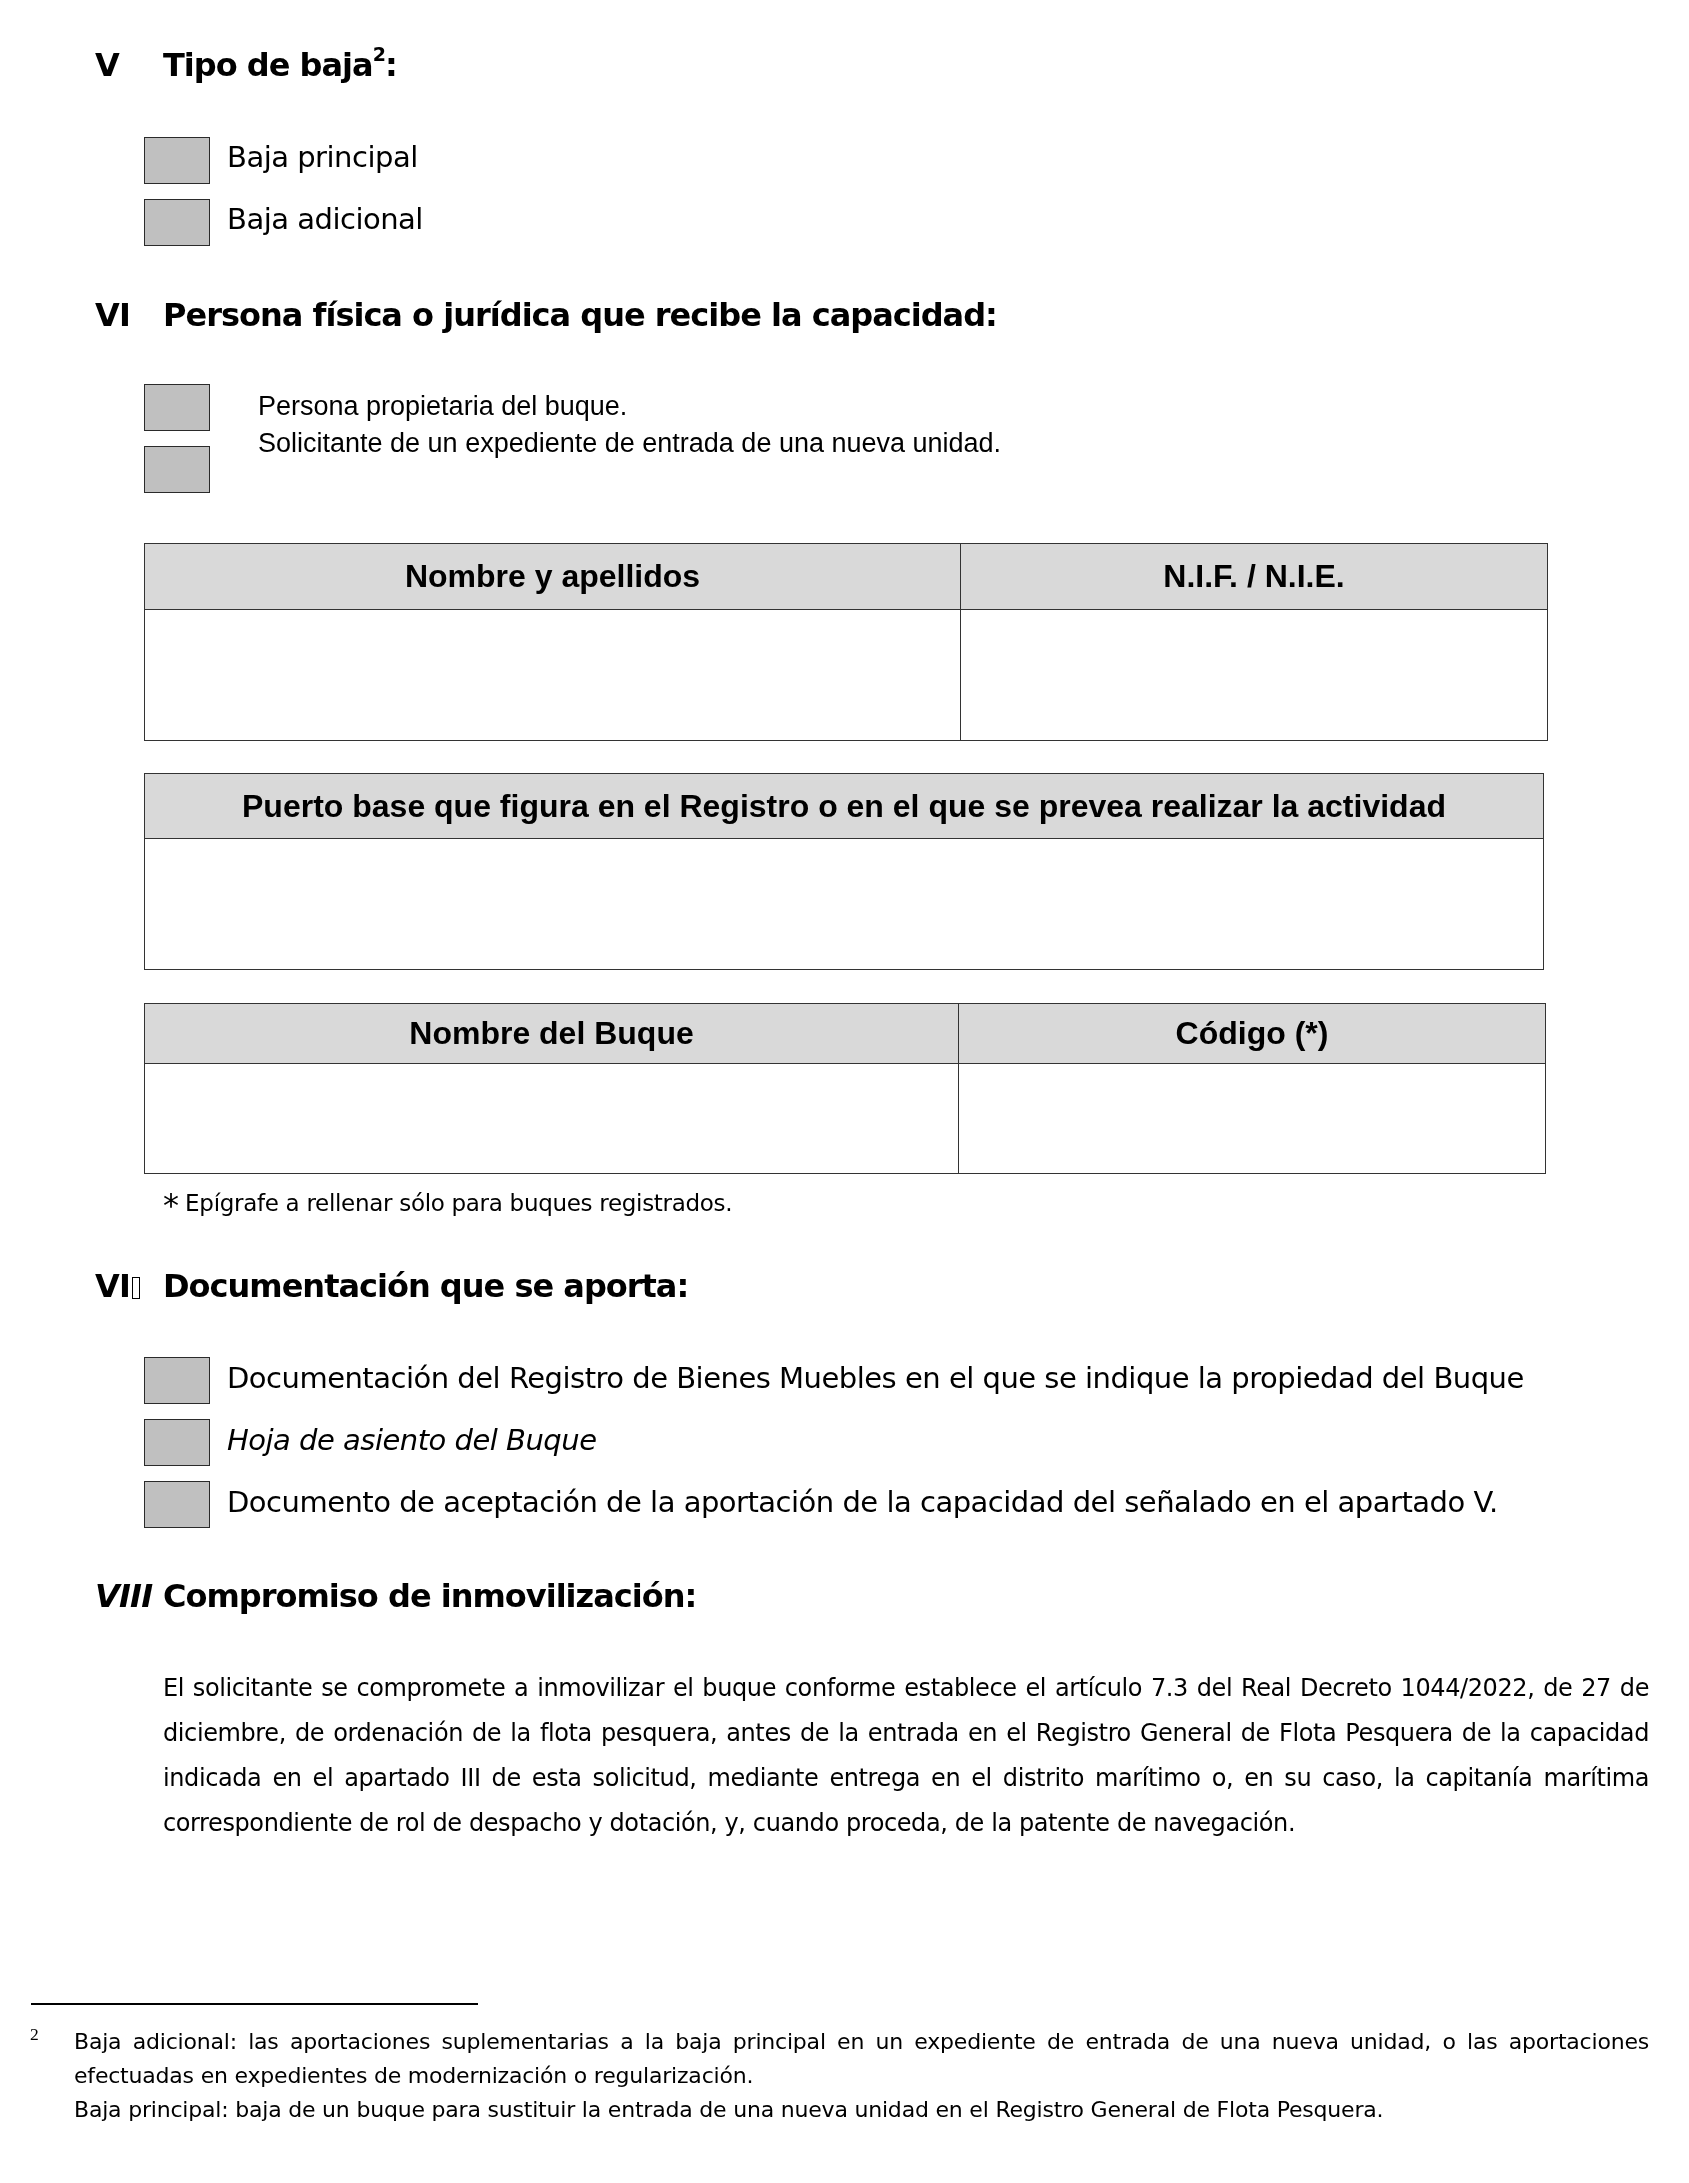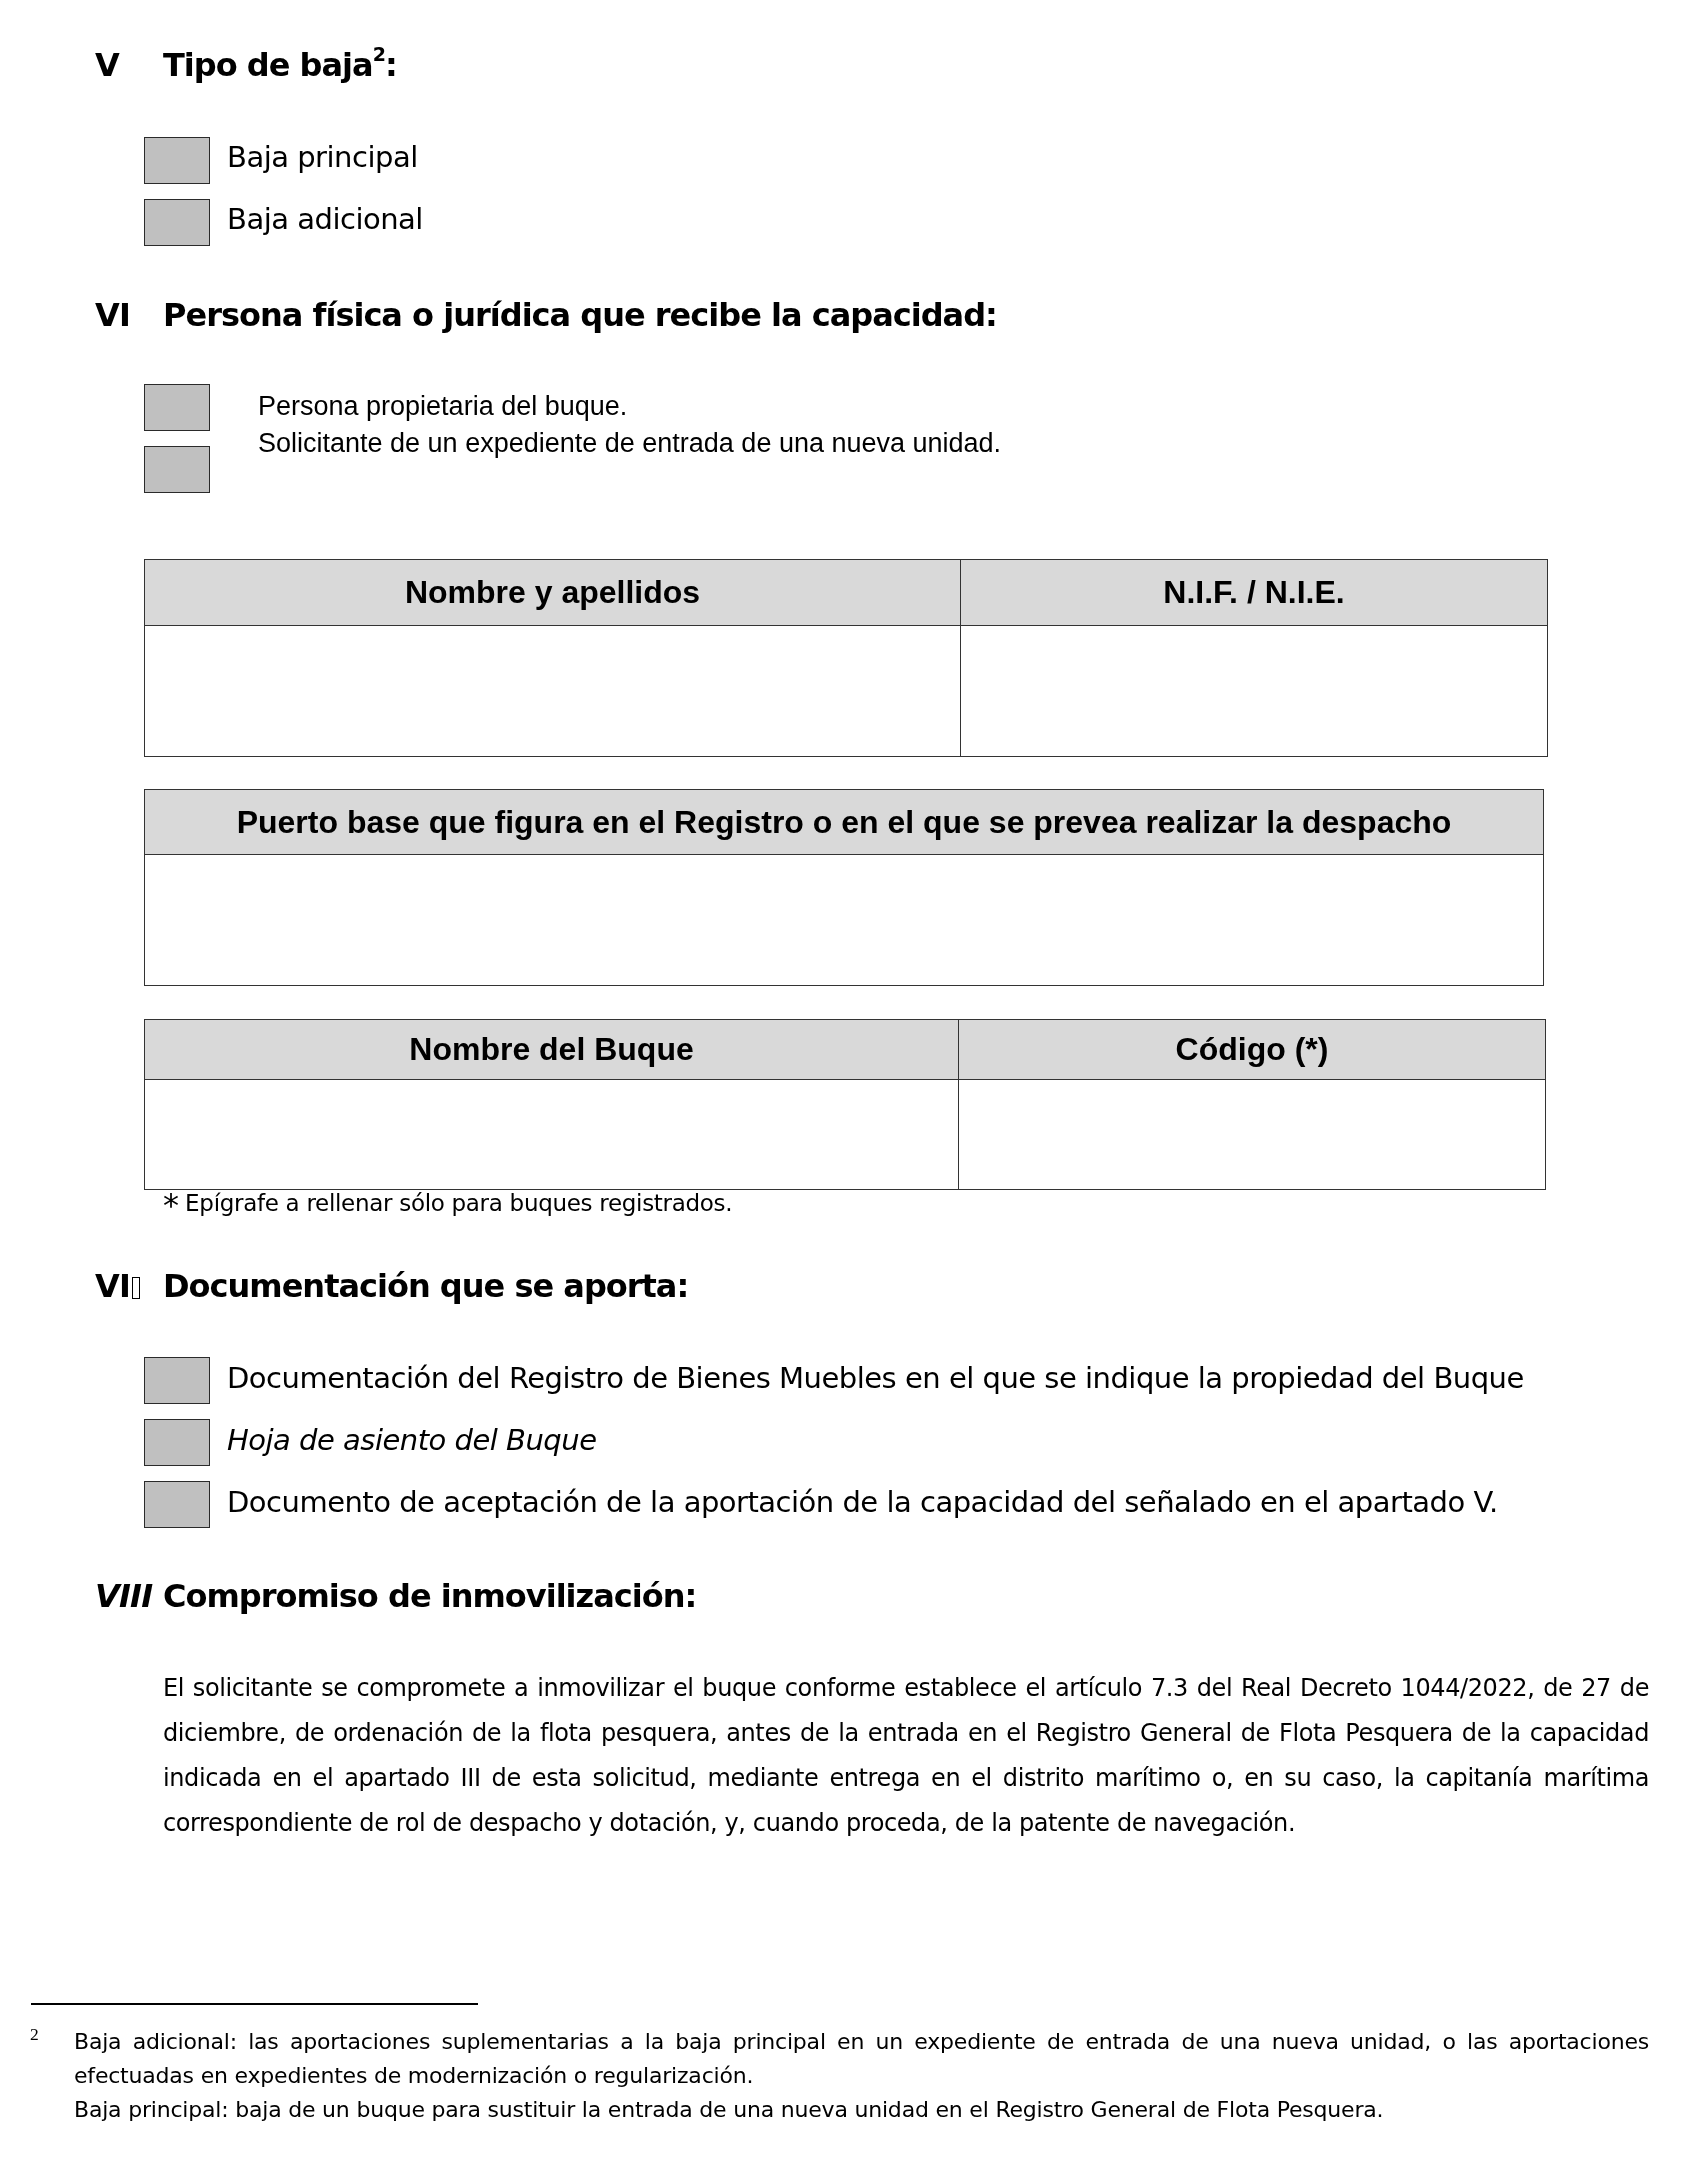--- a/index.html
+++ b/index.html
@@ -3,21 +3,21 @@
 <meta charset="utf-8">
 <style>
   html, body { margin:0; padding:0; background:#ffffff; }
   body { width:1690px; height:2183px; position:relative; overflow:hidden; color:#000; font-family:"DejaVu Sans", sans-serif; }
   .sec-num { position:absolute; left:95px; font-weight:bold; font-size:32px; font-family:"DejaVu Sans", sans-serif; letter-spacing:-0.8px; }
   .sec-title { position:absolute; left:163px; font-weight:bold; font-size:32px; font-family:"DejaVu Sans", sans-serif; letter-spacing:-1px; white-space:nowrap; }
   .sec-title sup { font-size:19px; position:relative; top:-3.2px; }
   .cb { position:absolute; left:144px; width:64px; height:45px; background:#c0c0c0; border:1.6px solid #2a2a2a; box-sizing:content-box; cursor:pointer; }
   .cb-label-c { position:absolute; left:227px; font-size:29px; font-family:"DejaVu Sans", sans-serif; white-space:nowrap; letter-spacing:-0.5px; }
   .cb-label-a { position:absolute; left:258px; font-size:27px; font-family:"Liberation Sans", sans-serif; white-space:nowrap; }
-  table.form { position:absolute; border-collapse:collapse; font-family:"Liberation Sans", sans-serif;margin-top:16px; }
+  table.form { position:absolute; border-collapse:collapse; font-family:"Liberation Sans", sans-serif; }
   table.form th { background:#d9d9d9; font-weight:bold; font-size:32px; border:1.6px solid #333; text-align:center; padding:0; }
   table.form td { border:1.6px solid #333; padding:0; background:#fff; }
   .note { position:absolute; left:163px; font-size:23px; white-space:nowrap; font-family:"DejaVu Sans", sans-serif; letter-spacing:-0.3px; }
   .note .star { font-size:32px; position:relative; top:4.8px; margin-right:6.4px; }
   .para { position:absolute; left:163px; width:1486px; font-size:24px; line-height:45px; text-align:justify; font-family:"DejaVu Sans", sans-serif; letter-spacing:-0.4px; }
   .fn-rule { position:absolute; left:31px; top:2003px; width:447px; height:1.6px; background:#000; }
   .fn-mark { position:absolute; left:30px; top:2024px; font-size:17.5px; font-family:"Liberation Serif", serif; }
   .fn-text { position:absolute; left:74px; top:2025px; width:1575px; font-size:22px; line-height:34px; font-family:"DejaVu Sans", sans-serif; text-align:justify; letter-spacing:-0.2px; }
   .fn-text div { white-space:normal; }
   .missing-glyph { display:inline-block; width:8px; height:22px; border:1.6px solid #000; margin-left:1.6px; vertical-align:-1.6px; box-sizing:border-box; }
@@ -55,21 +55,21 @@
     <tr style="height:131px;">
       <td></td>
       <td></td>
     </tr>
   </tbody>
     </table>
 
   <table class="form" style="left:144px; top:773px; width:1400px;">
     <tbody>
         <tr style="height:65px;">
-      <th>Puerto base que figura en el Registro o en el que se prevea realizar la despacho</th>
+      <th>Puerto base que figura en el Registro o en el que se prevea realizar la actividad</th>
     </tr>
     <tr style="height:131px;">
       <td></td>
     </tr>
   </tbody>
     </table>
 
   <table class="form" style="left:144px; top:1003px; width:1402px;">
     <tbody>
         <tr style="height:60px;">

